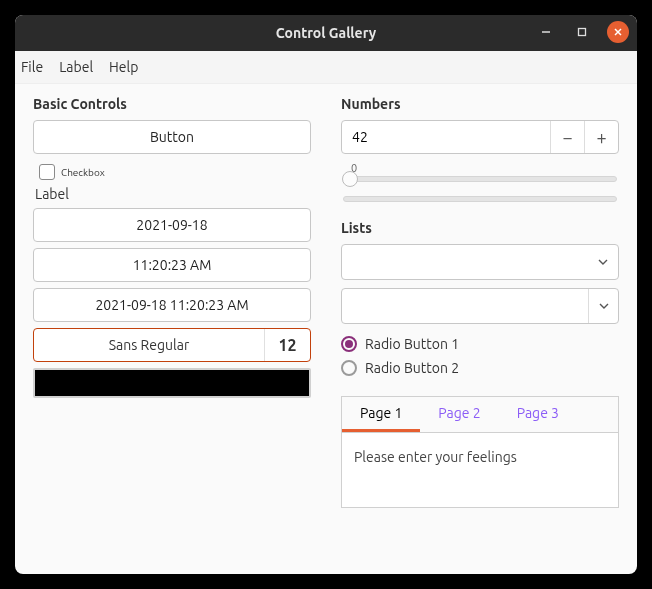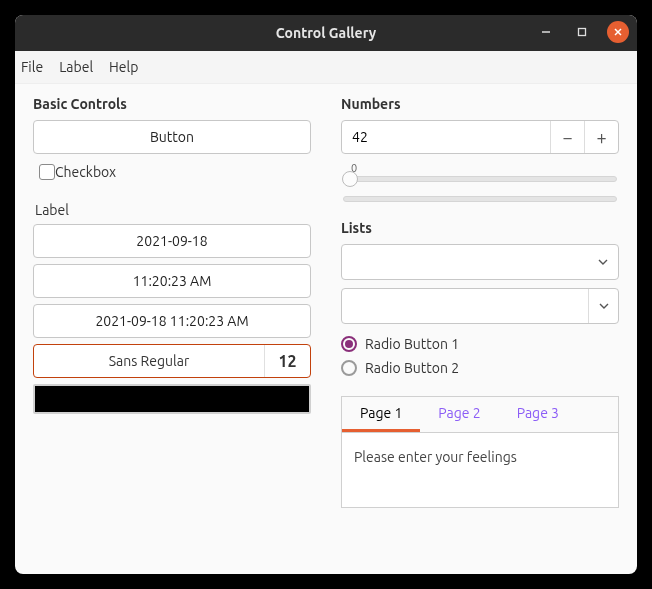--- a/index.html
+++ b/index.html
@@ -93,22 +93,23 @@
       display: flex;
       align-items: center;
       justify-content: center;
       font-size: 14px;
       color: #222;
       margin-bottom: 6px;
     }
     .checkbox-row {
       display: flex;
       align-items: center;
-      font-size: 14px;
-      margin: 4px 0 20px 6px;
+      gap: 6px;
+      font-size: 10px;
+      margin: 4px 0 4px 6px;
     }
     .checkbox {
       width: 16px;
       height: 16px;
       border: 1px solid #8a8a8a;
       border-radius: 3px;
       background: #fff;
     }
     .static-label {
       font-size: 14px;

